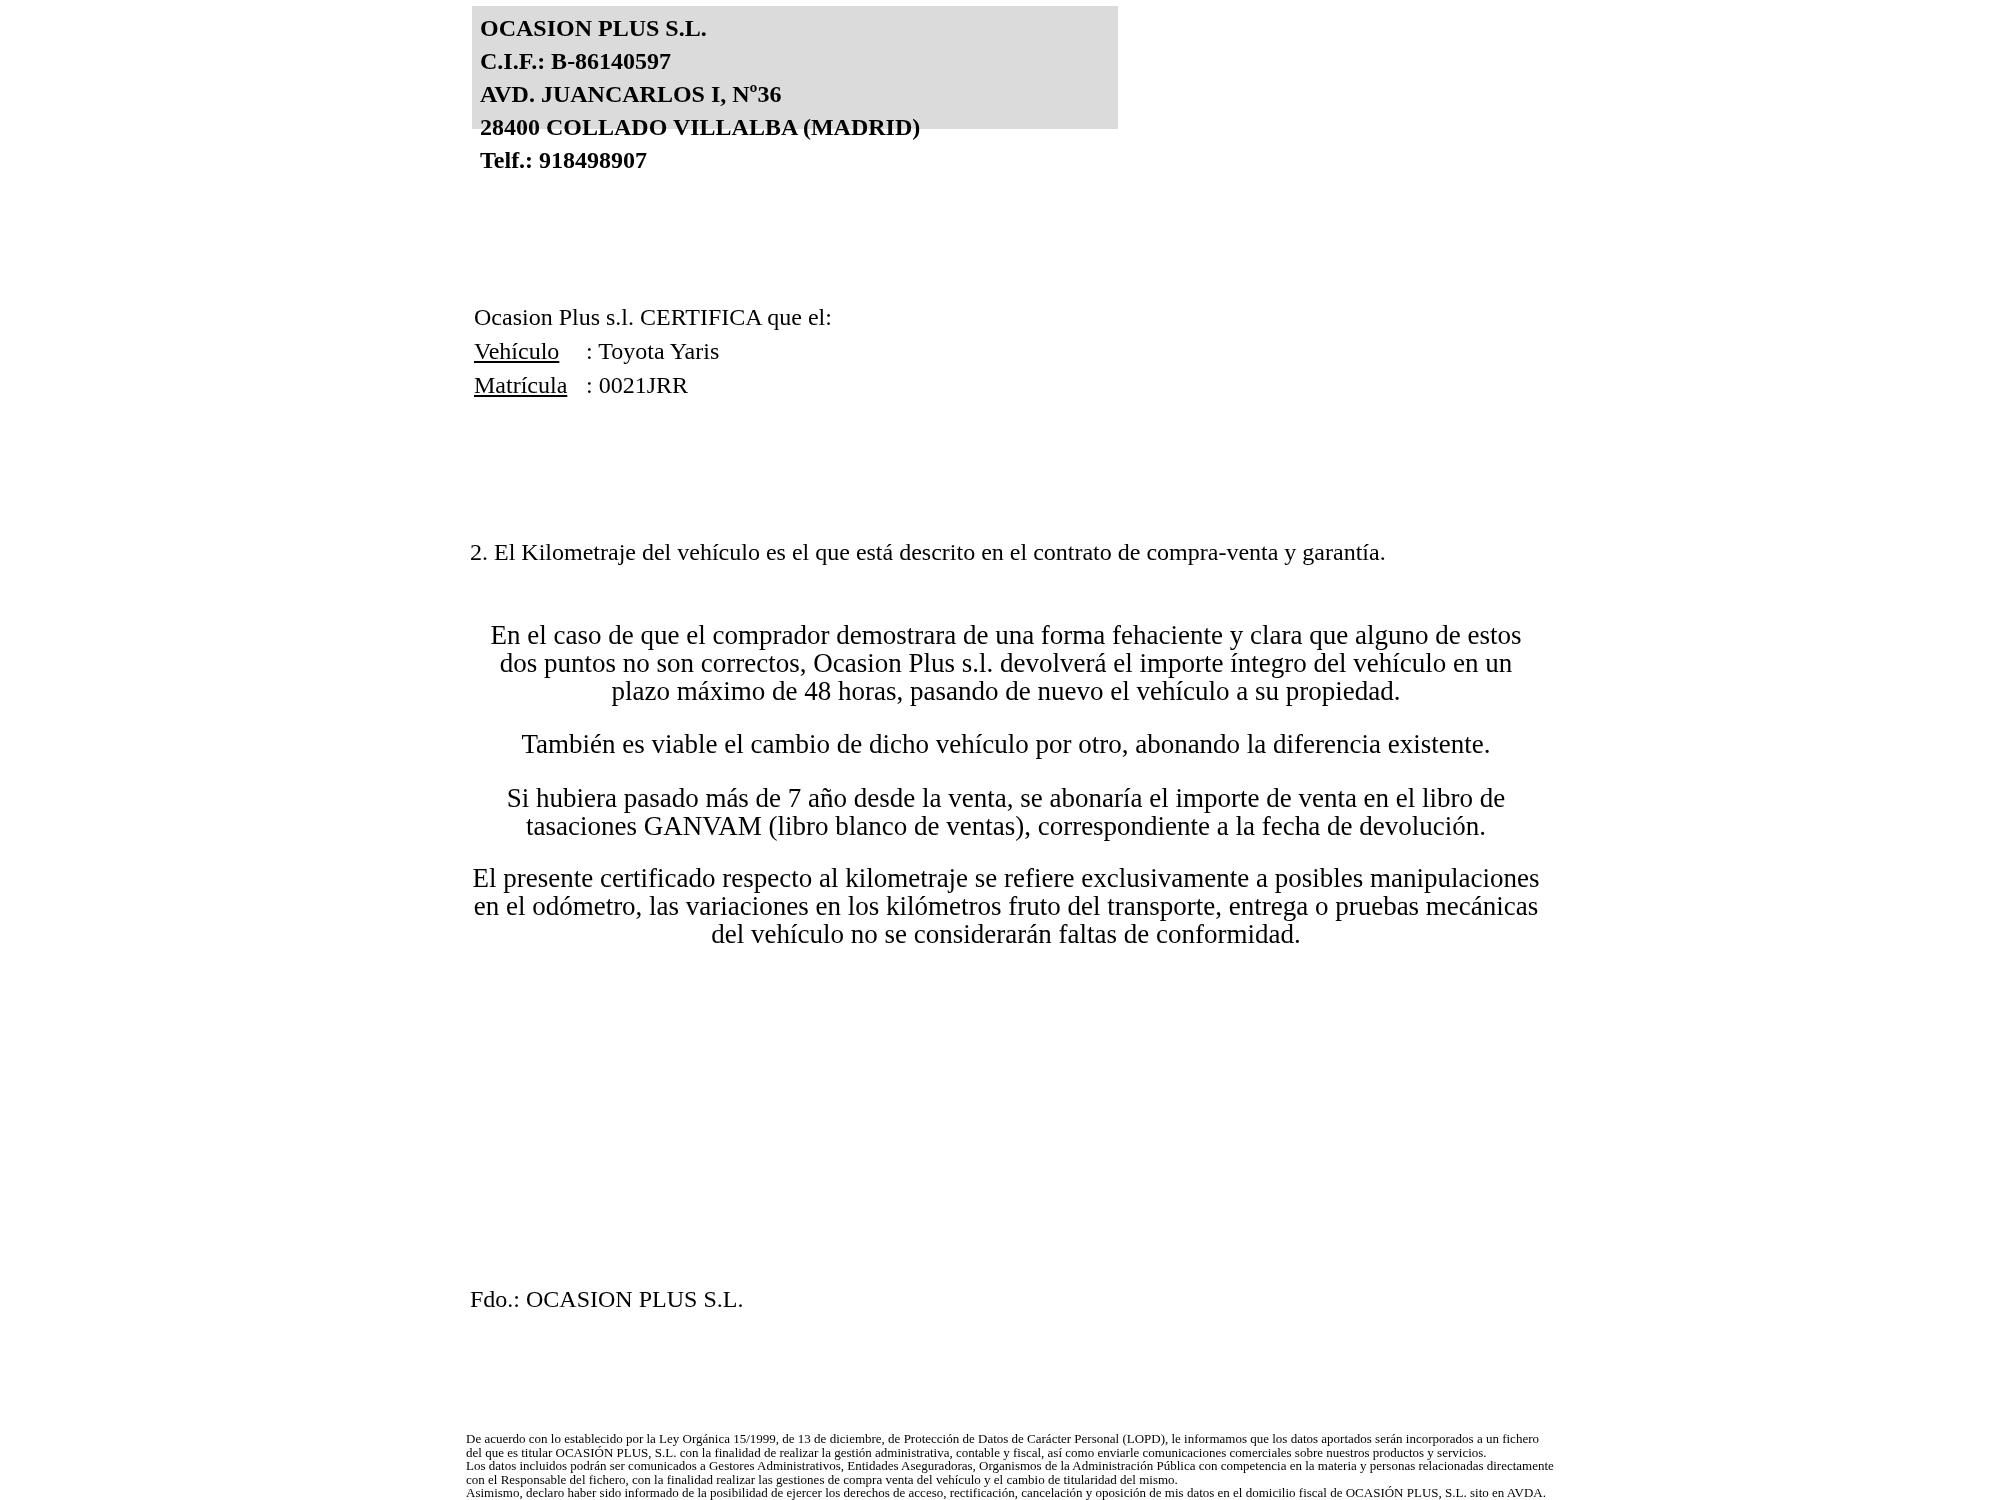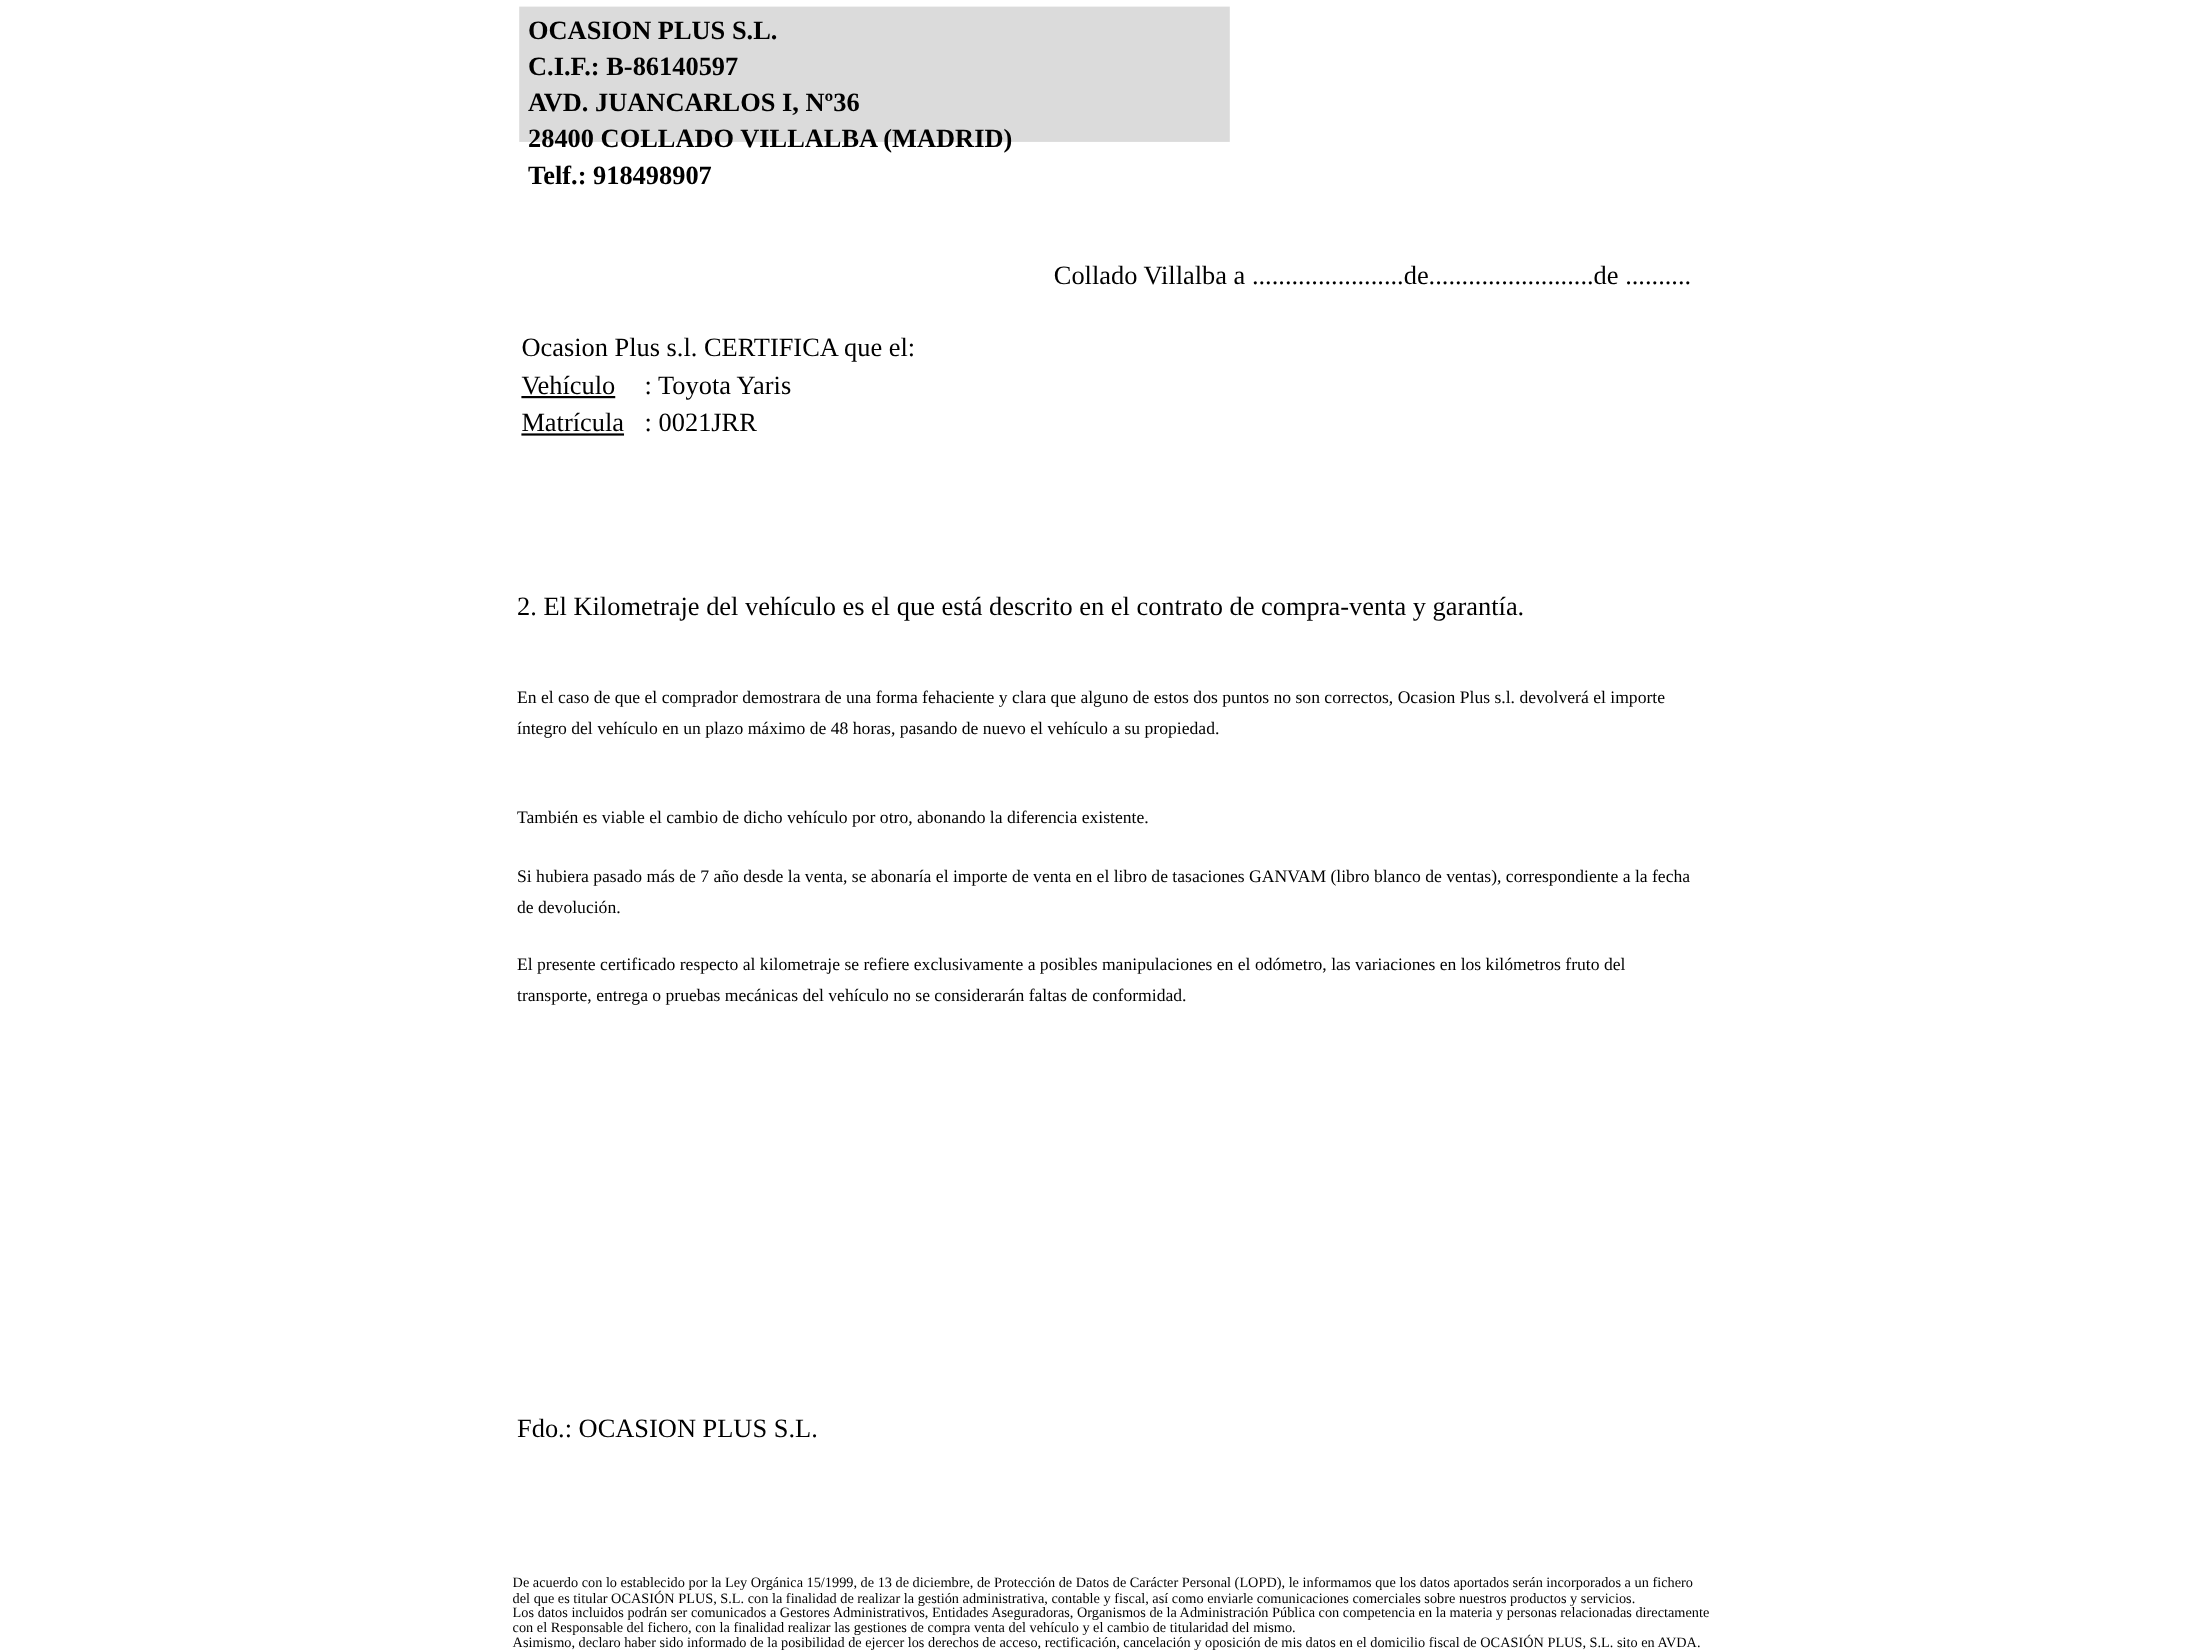--- a/index.html
+++ b/index.html
@@ -63,22 +63,23 @@
     width: 1080px;
     font-size: 24px;
     line-height: 28px;
   }
   .point-1 { top: 458px; }
   .point-2 { top: 538px; }
   .para {
     position: absolute;
     left: 470px;
     width: 1072px;
-    font-size: 16px;
+    font-size: 27px;
     line-height: 28px;
+    text-align: center;
   }
   .para-1 { top: 621px; }
   .para-2 { top: 730px; }
   .para-3 { top: 784px; }
   .para-4 { top: 864px; }
   .signature {
     position: absolute;
     left: 470px;
     top: 1286px;
     font-size: 24px;
@@ -102,21 +103,20 @@
 <div class="page">
 
   <div class="header-box">
     <div class="header-line">OCASION PLUS S.L.</div>
     <div class="header-line">C.I.F.: B-86140597</div>
     <div class="header-line">AVD. JUANCARLOS I, Nº36</div>
     <div class="header-line">28400 COLLADO VILLALBA (MADRID)</div>
     <div class="header-line">Telf.: 918498907</div>
   </div>
 
-  <div class="date-line">Collado Villalba a .......................de.........................de ..........</div>
 
   <div class="certify-block">
     <div class="cert-intro">Ocasion Plus s.l. CERTIFICA que el:</div>
     <div class="cert-row">
       <span class="cert-label">Vehículo</span><span class="cert-value">: Toyota Yaris</span>
     </div>
     <div class="cert-row">
       <span class="cert-label">Matrícula</span><span class="cert-value">: 0021JRR</span>
     </div>
   </div>

